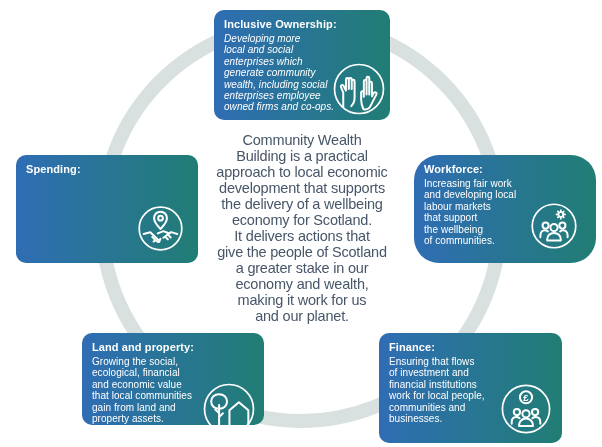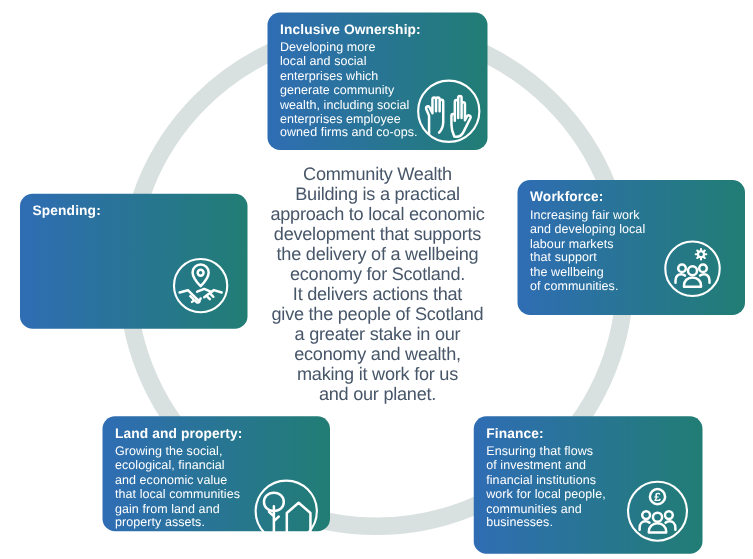--- a/index.html
+++ b/index.html
@@ -15,21 +15,21 @@
   .icon-svg{position:absolute;display:block;}
   .icon-svg *{vector-effect:non-scaling-stroke;}
   .center-text{
     position:absolute;z-index:2;left:191px;top:132px;width:222px;
     text-align:center;color:#475669;font-size:14.5px;line-height:16px;
     white-space:pre-line;letter-spacing:-.2px;
   }
   
   .card-top{left:214px;top:10px;width:176px;height:110px;}
   .card-left{left:16px;top:155px;width:182px;height:108px;}
-  .card-right{left:414px;top:144px;width:182px;height:108px;}
+  .card-right{left:414px;top:155px;width:182px;height:108px;border-radius:25px;}
   .card-bottom-left{left:71px;top:333px;width:182px;height:92px;margin-left:11px;}
   .card-bottom-right{left:379px;top:333px;width:183px;height:110px;}
 </style>
 </head>
 <body>
 
 <div class="stage">
 
   <svg class="ring-svg" width="602" height="447" viewBox="0 0 602 447">
     <circle cx="301" cy="222" r="199" fill="none" stroke="#d8e1df" stroke-width="14"></circle>
@@ -43,21 +43,21 @@
 economy for Scotland.
 It delivers actions that
 give the people of Scotland
 a greater stake in our
 economy and wealth,
 making it work for us
 and our planet.</div>
 
   <div class="card card-top">
     <div class="card-title">Inclusive Ownership:</div>
-    <div class="card-body" style="width:122px;">Developing more
+    <div class="card-body" style="width:122px;font-style:italic;">Developing more
 local and social
 enterprises which
 generate community
 wealth, including social
 enterprises employee
 owned firms and co-ops.</div>
     <svg class="icon-svg" style="left:118px;top:52px;" width="54" height="54" viewBox="0 0 60 60" fill="none" stroke="#ffffff" stroke-width="2" stroke-linecap="round" stroke-linejoin="round">
       <circle cx="30" cy="30" r="27.2" stroke-width="1.7"></circle>
       <path d="M12.5 50 V34 l-2.5-6 c-.9-2.2 2.2-3.4 3.1-1.2 l2.4 5 V19.5 c0-2.2 3.2-2.2 3.2 0 V30 m0-10.5 c0-2.2 3.2-2.2 3.2 0 V30 m0-8.5 c0-2.2 3.2-2.2 3.2 0 V31 v8.5 c0 4-1.3 7-3.7 9.5"></path>
       <path d="M35 52.5 c-1.8-3.5-2.6-7-2.6-10.5 v-8 c0-2.1 3-2.1 3 0 v4.5 M35.4 38 V21.5 c0-2.1 3-2.1 3 0 V36 m0-15.5 v-2.5 c0-2.1 3-2.1 3 0 V36 m0-12.5 c0-2.1 3-2.1 3 0 v14.5 l1.8-3.4 c1.1-2 4-.7 3 1.6 L43 48.5 c-1.6 3.2-4.4 4.8-8 4"></path>

